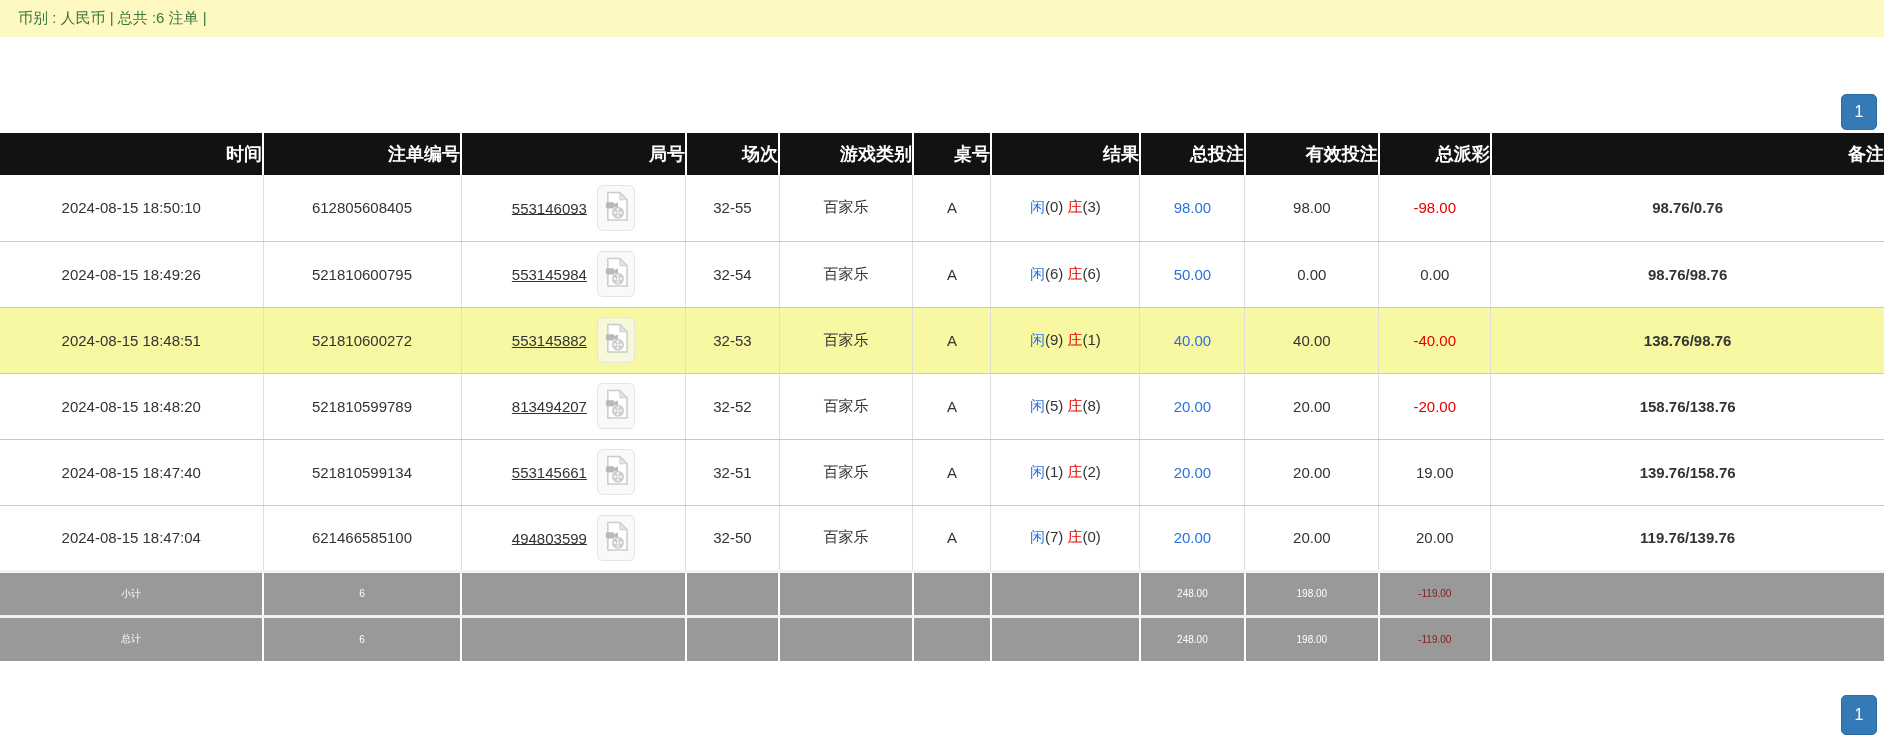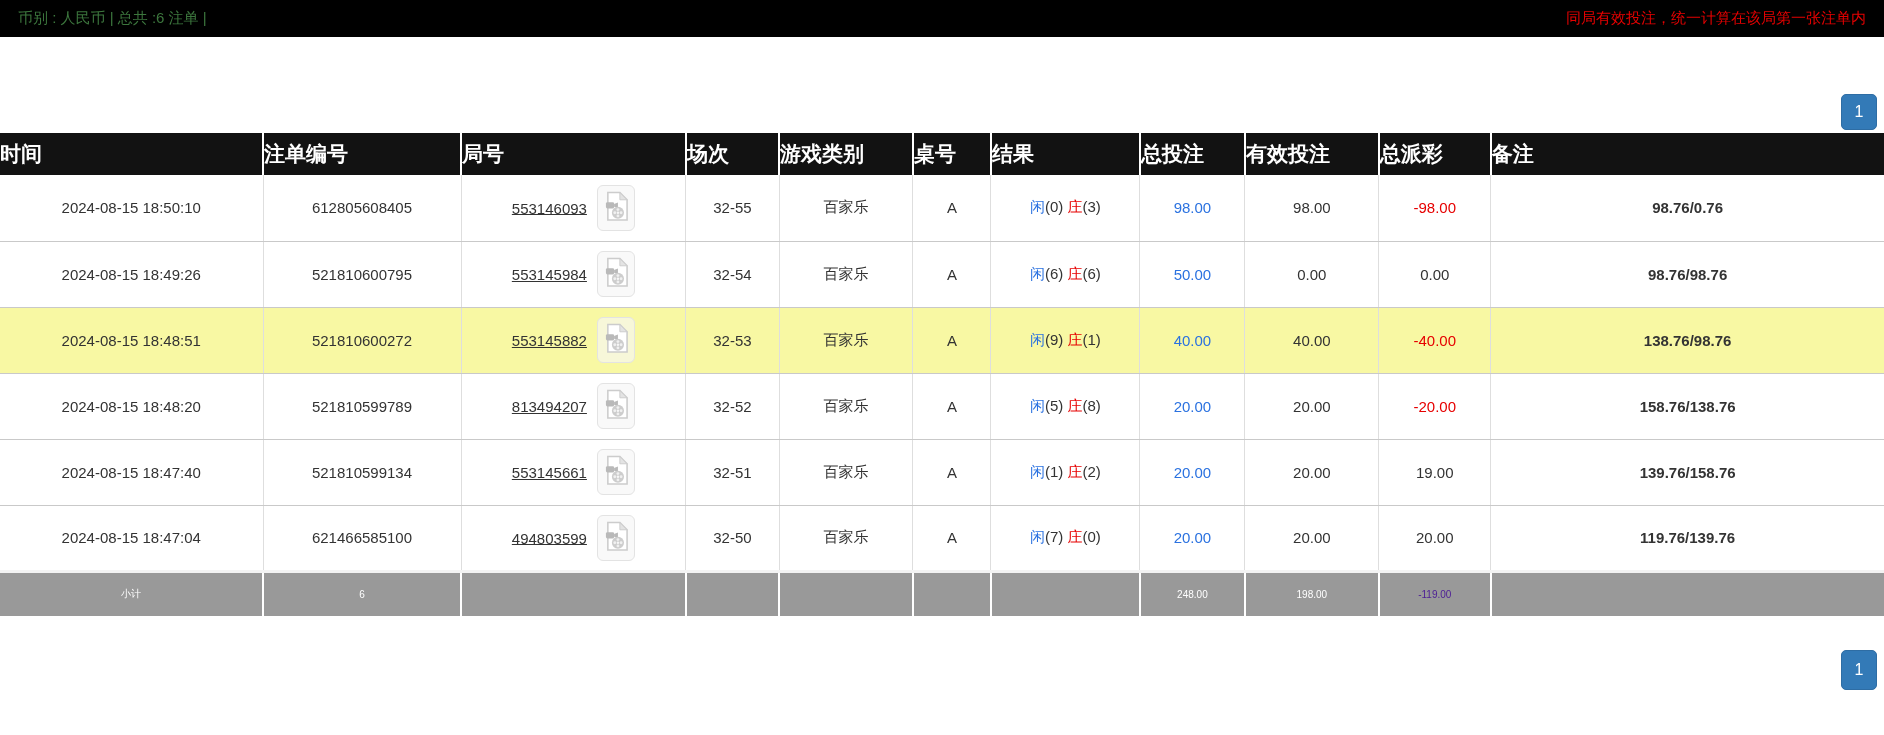--- a/index.html
+++ b/index.html
@@ -2,21 +2,21 @@
 <html><head>
 <meta charset="utf-8">
 <style>
   * { margin:0; padding:0; box-sizing:border-box; }
   html,body { background:#fff; }
   body { font-family:"Liberation Sans","DejaVu Sans",sans-serif; }
   .page { width:1884px; height:735px; overflow:hidden; position:relative; background:#fff; }
 
   
   .banner {
-    height:37px; background:#000000;
+    height:37px; background:#fef9c3;
     display:flex; align-items:center; justify-content:space-between;
     padding:0 18px; font-size:15px;
   }
   .banner .left  { color:#3c763d; }
   .banner .right { color:#e60000; }
 
   
   .pager { display:flex; justify-content:flex-end; padding-right:7px; }
   .pager.top { margin-top:57px; }
   .pager.bottom { margin-top:34px; }
@@ -24,34 +24,34 @@
     width:36px; height:36px; border-radius:5px;
     background:#337ab7; border:1px solid #2e6da4; color:#fff;
     font-size:16px; font-family:inherit; cursor:pointer;
     display:flex; align-items:center; justify-content:center;
   }
   .pager.bottom .page-btn { height:40px; }
 
   
   table { width:100%; border-collapse:collapse; table-layout:fixed; margin-top:3px; }
   thead th {
-    background:#121212; color:#fff; font-weight:bold; font-size:21px;
-    height:42px; border-right:2px solid #fff; text-align:left;
+    background:#121212; color:#fff; font-weight:bold; font-size:18px;
+    height:42px; border-right:2px solid #fff; text-align:right;
   }
   thead th:last-child { border-right:none; }
   tbody td {
     height:66px; text-align:center; font-size:15px; color:#333;
     border-bottom:1px solid #c9c9c9; border-right:1px solid #dedede;
     background:#fff;
   }
   tbody td:last-child { border-right:none;font-weight:bold; }
   tbody tr.hl td { background:#f8f8a3;margin-top:8px; }
   .c-blue { color:#2b72e0; }
   .c-red  { color:#e60000; }
-  .c-red-bright { color:#4c1d95;margin-left:28px; }
+  .c-red-bright { color:#7f1d1d;margin-left:28px; }
 
   
   tfoot td {
     height:45px; text-align:center; font-size:10px; color:#fff;
     background:#999999; border-right:2px solid #fff; border-top:3px solid #f2f2f2;
   }
   tfoot td:last-child { border-right:none; }
 
   
   .icon-btn {
@@ -62,21 +62,20 @@
   }
   .round-text { vertical-align:middle;text-decoration:underline; }
 </style>
 </head>
 <body>
 
 <div class="page">
 
   <div class="banner">
     <span class="left">币别 : 人民币 | 总共 :6 注单 |</span>
-    <span class="right">同局有效投注，统一计算在该局第一张注单内</span>
   </div>
 
   <div class="pager top">
     <button class="page-btn">1</button>
   </div>
 
   <table>
     <colgroup id="cols">
         <col style="width: 13.96%;">
         <col style="width: 10.51%;">
@@ -282,20 +281,33 @@
           <td></td>
           <td></td>
           <td></td>
           <td></td>
           <td></td>
           <td>248.00</td>
           <td>198.00</td>
           <td class="c-red-bright">-119.00</td>
           <td></td>
         </tr>
+        <tr>
+          <td>总计</td>
+          <td>6</td>
+          <td></td>
+          <td></td>
+          <td></td>
+          <td></td>
+          <td></td>
+          <td>248.00</td>
+          <td>198.00</td>
+          <td class="c-red-bright">-119.00</td>
+          <td></td>
+        </tr>
       </tfoot>
   </table>
 
   <div class="pager bottom">
     <button class="page-btn">1</button>
   </div>
 
 </div>
 
 </body></html>

